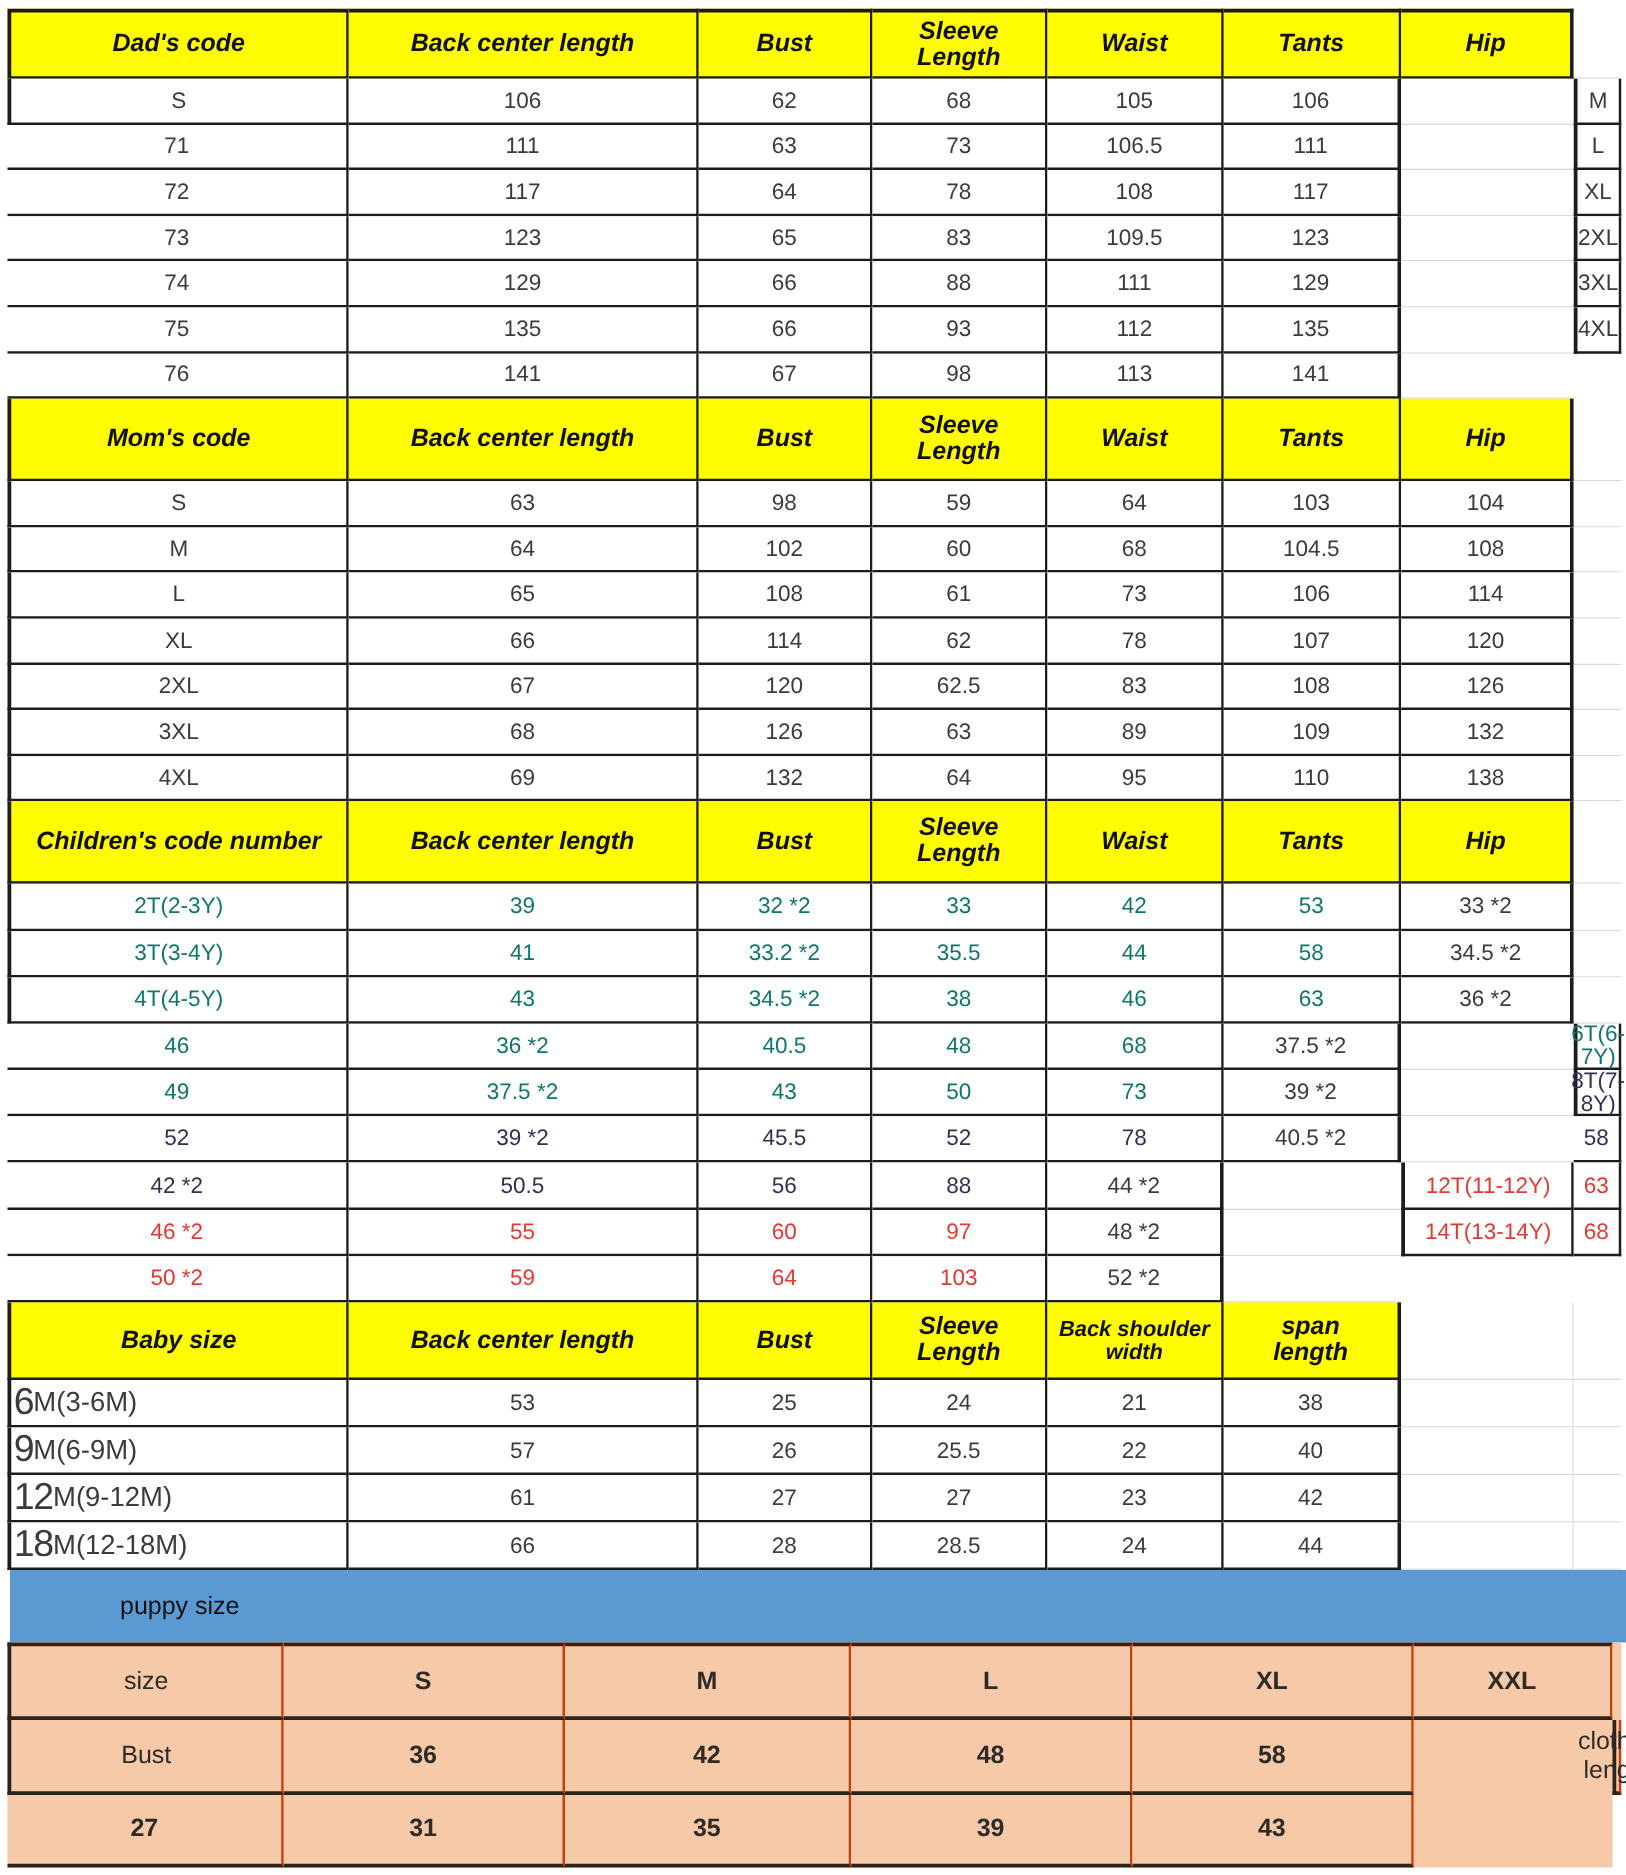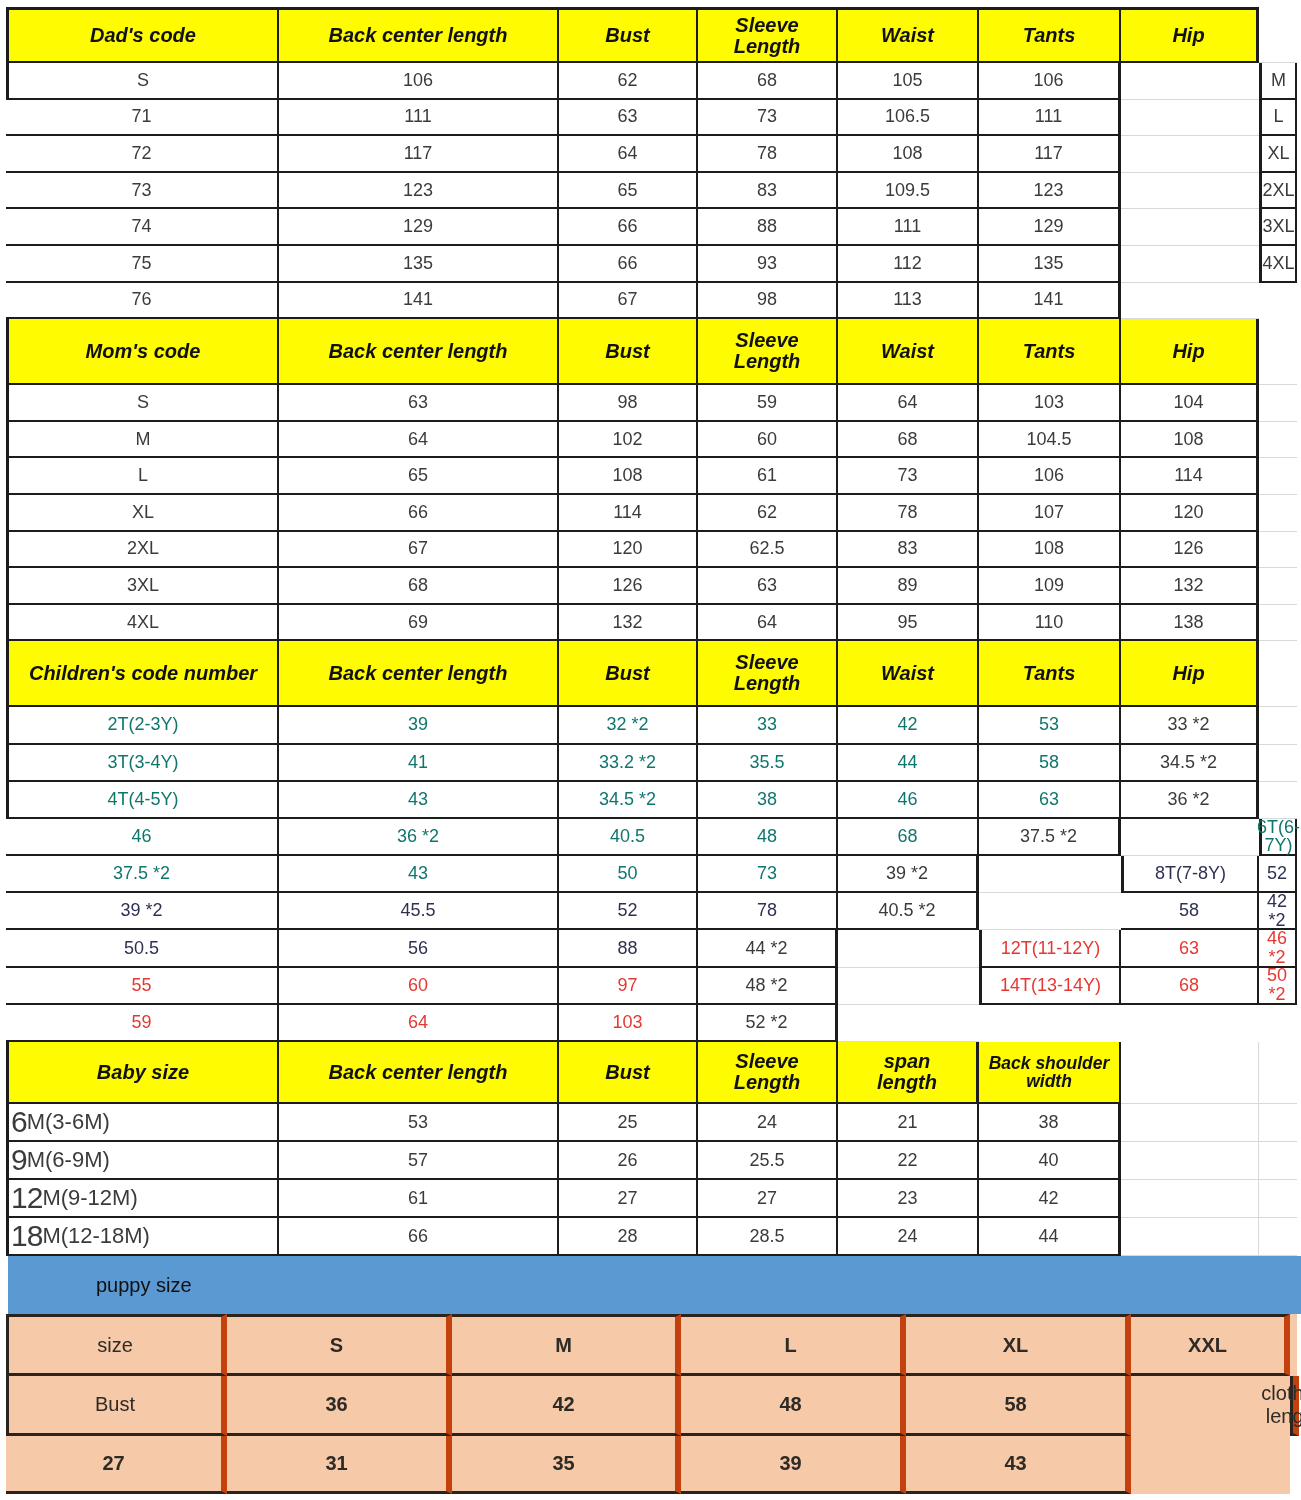--- a/index.html
+++ b/index.html
@@ -72,21 +72,21 @@
   .puppy-grid{
     display:grid;
     grid-template-columns:221px 225px 229px 225px 225px 159px 7px;
     grid-template-rows:62px 60px 58px;
     width:1291px;
   }
   .pcell{
     box-sizing:border-box;
     display:flex;align-items:center;justify-content:center;
     background:#f6c9a8;
-    border-right:6px solid #c2410c;
+    border-right:2px solid #c2410c;
     border-bottom:3px solid #2b241e;
     font-size:20px;color:#2e2a26;
     text-align:center;
   }
   .pcell.first{border-left:3px solid #2b241e;}
   .pcell.top{border-top:3px solid #2b241e;}
   .pcell.val{font-weight:bold;}
   .pfiller{background:#f6c9a8;}
 </style>
 </head>
@@ -258,20 +258,21 @@
       <div class="cell c-dark lastcol">36 *2</div>
       <div class="gutter"></div>
       <div class="cell c-blue">46</div>
       <div class="cell c-blue">36 *2</div>
       <div class="cell c-blue">40.5</div>
       <div class="cell c-blue">48</div>
       <div class="cell c-blue">68</div>
       <div class="cell c-dark lastcol">37.5 *2</div>
       <div class="gutter"></div>
       <div class="cell c-blue first">6T(6-7Y)</div>
+      <div class="cell c-blue">49</div>
       <div class="cell c-blue">37.5 *2</div>
       <div class="cell c-blue">43</div>
       <div class="cell c-blue">50</div>
       <div class="cell c-blue">73</div>
       <div class="cell c-dark lastcol">39 *2</div>
       <div class="gutter"></div>
       <div class="cell c-navy first">8T(7-8Y)</div>
       <div class="cell c-navy">52</div>
       <div class="cell c-navy">39 *2</div>
       <div class="cell c-navy">45.5</div>
@@ -301,22 +302,22 @@
       <div class="cell c-red">64</div>
       <div class="cell c-red">103</div>
       <div class="cell c-dark lastcol">52 *2</div>
       <div class="gutter"></div>
     </div>
   <div class="grid sec-baby" style="grid-template-rows: 62px repeat(4, 38px);">
       <div class="cell hd first">Baby size</div>
       <div class="cell hd">Back center length</div>
       <div class="cell hd">Bust</div>
       <div class="cell hd">Sleeve Length</div>
+      <div class="cell hd small">Back shoulder width</div>
       <div class="cell hd lastcol">span length</div>
-      <div class="cell hd small">Back shoulder width</div>
       <div class="ghost"></div>
       <div class="gutter"></div>
       <div class="cell first baby-label">
         <span class="baby-prefix">6</span>
         <span class="baby-rest">M(3-6M)</span>
       </div>
       <div class="cell c-dark">53</div>
       <div class="cell c-dark">25</div>
       <div class="cell c-dark">24</div>
       <div class="cell c-dark">21</div>

